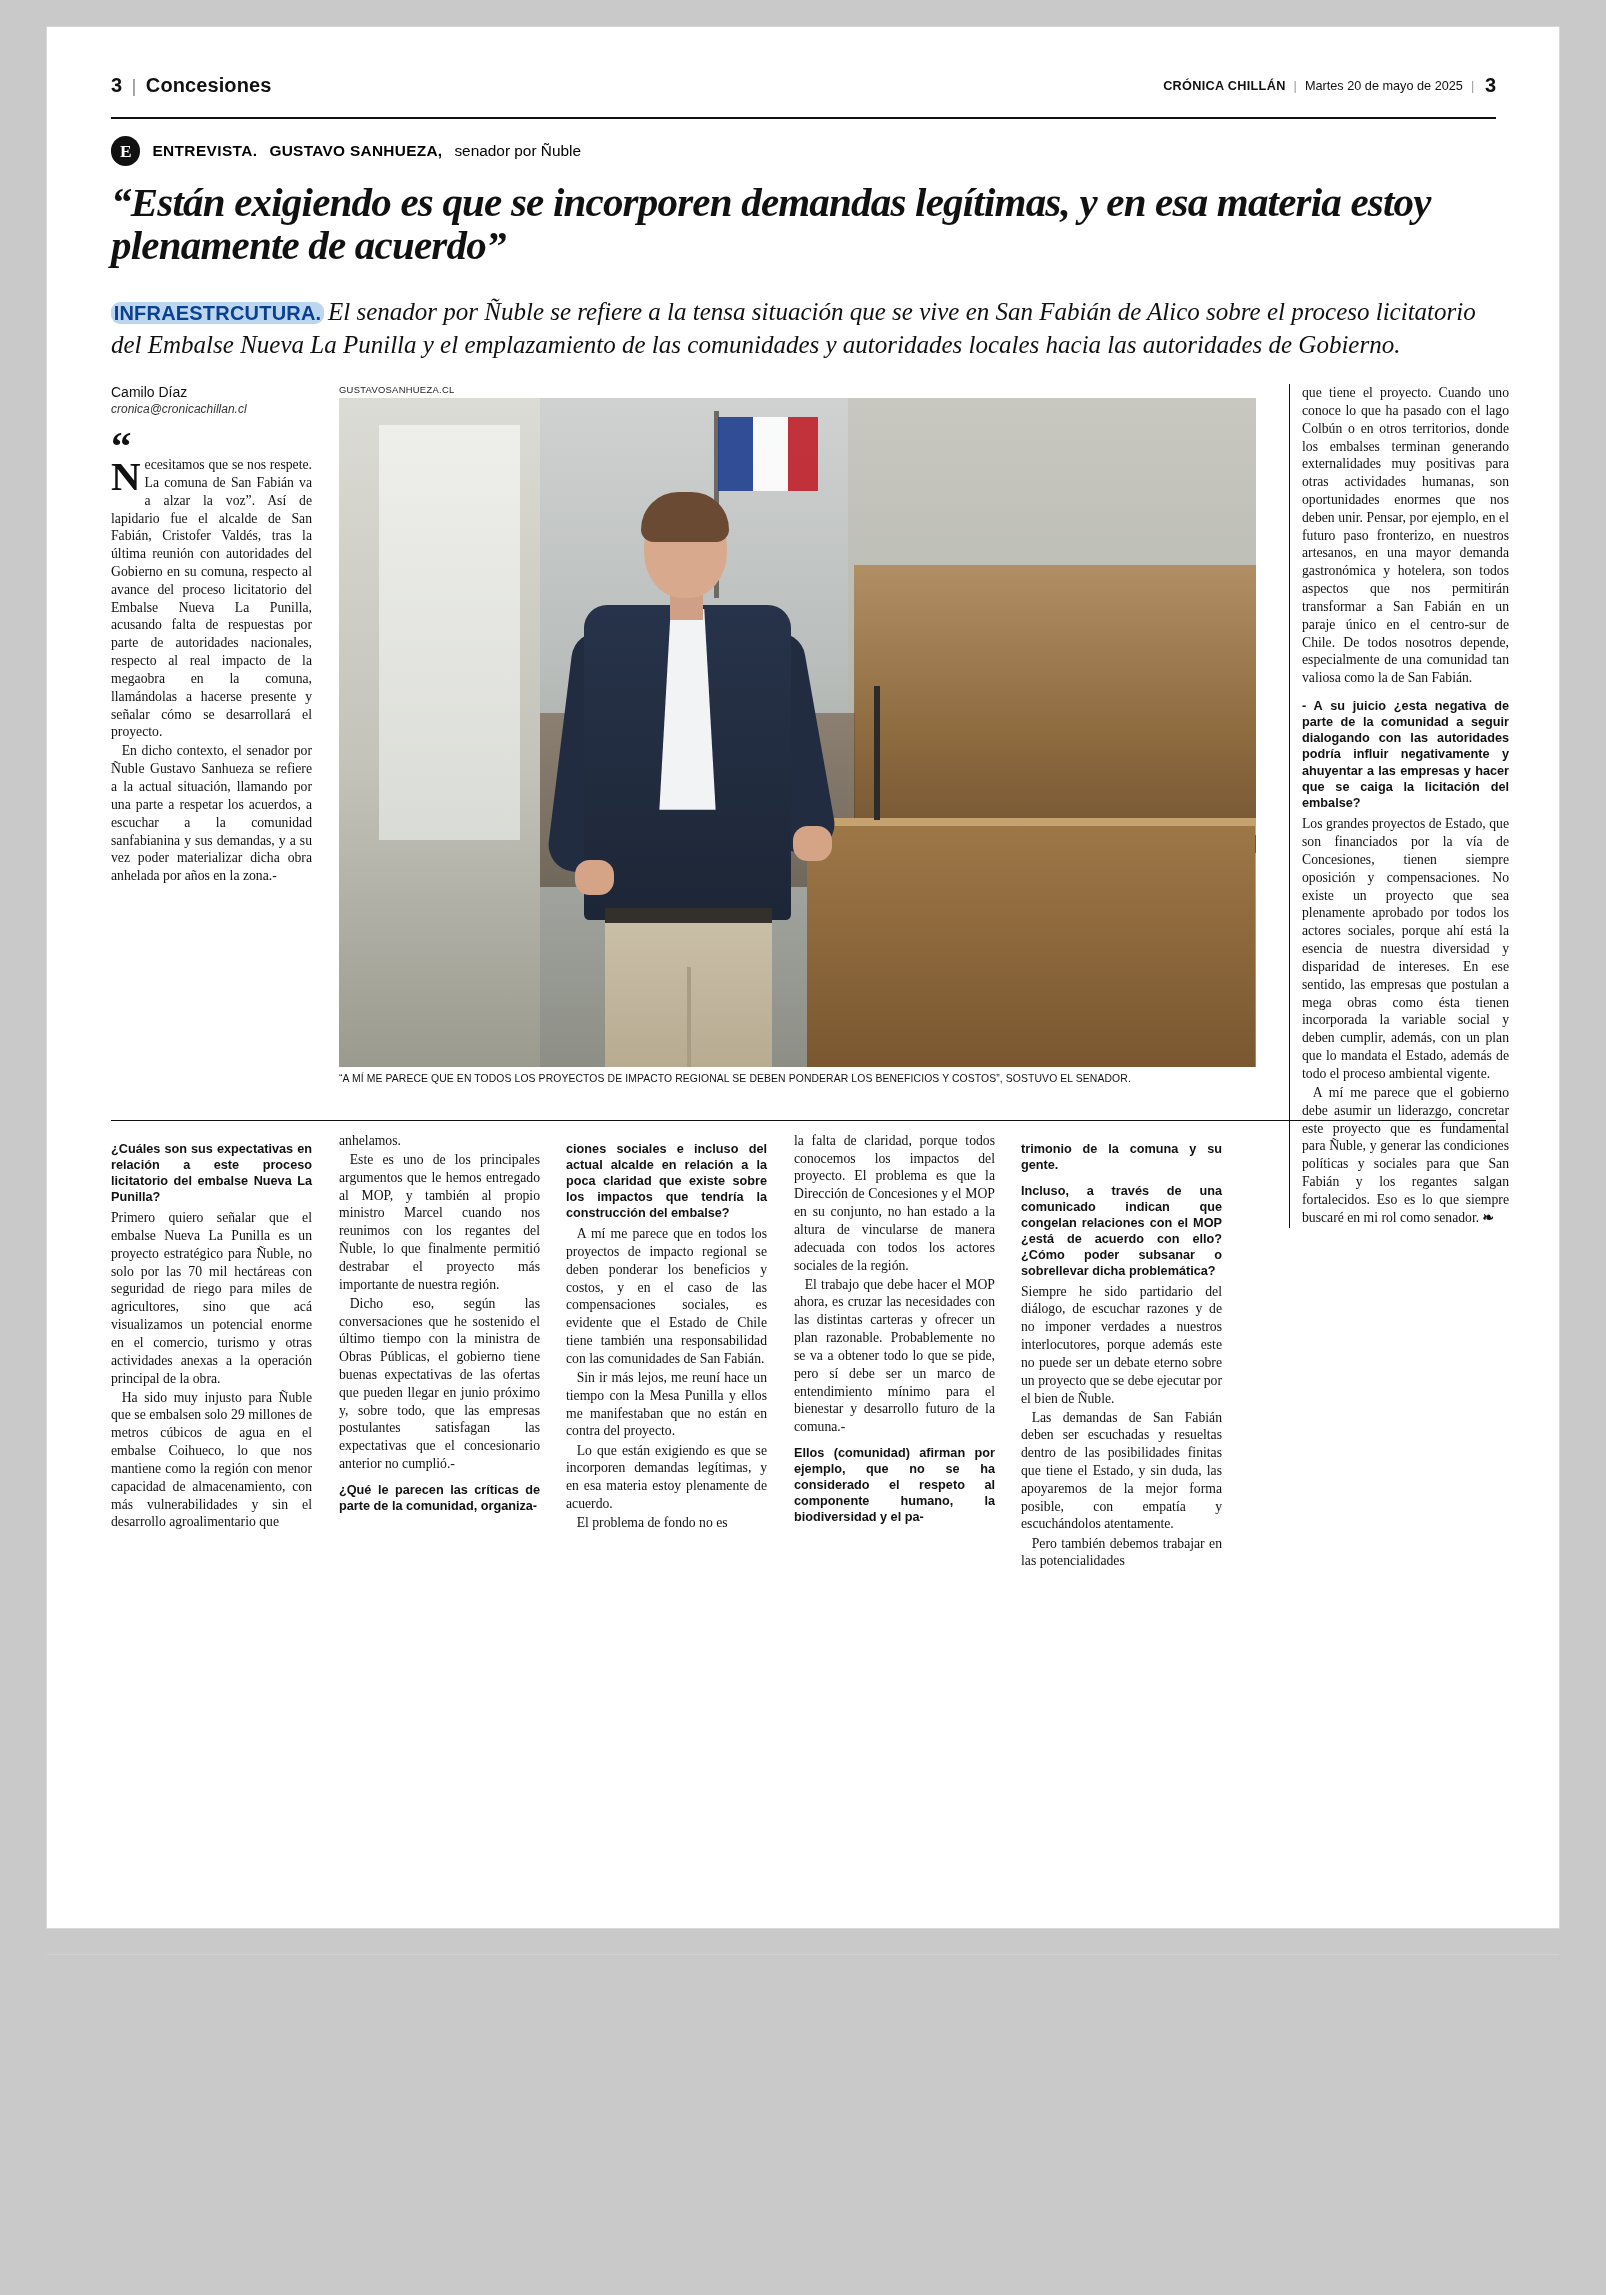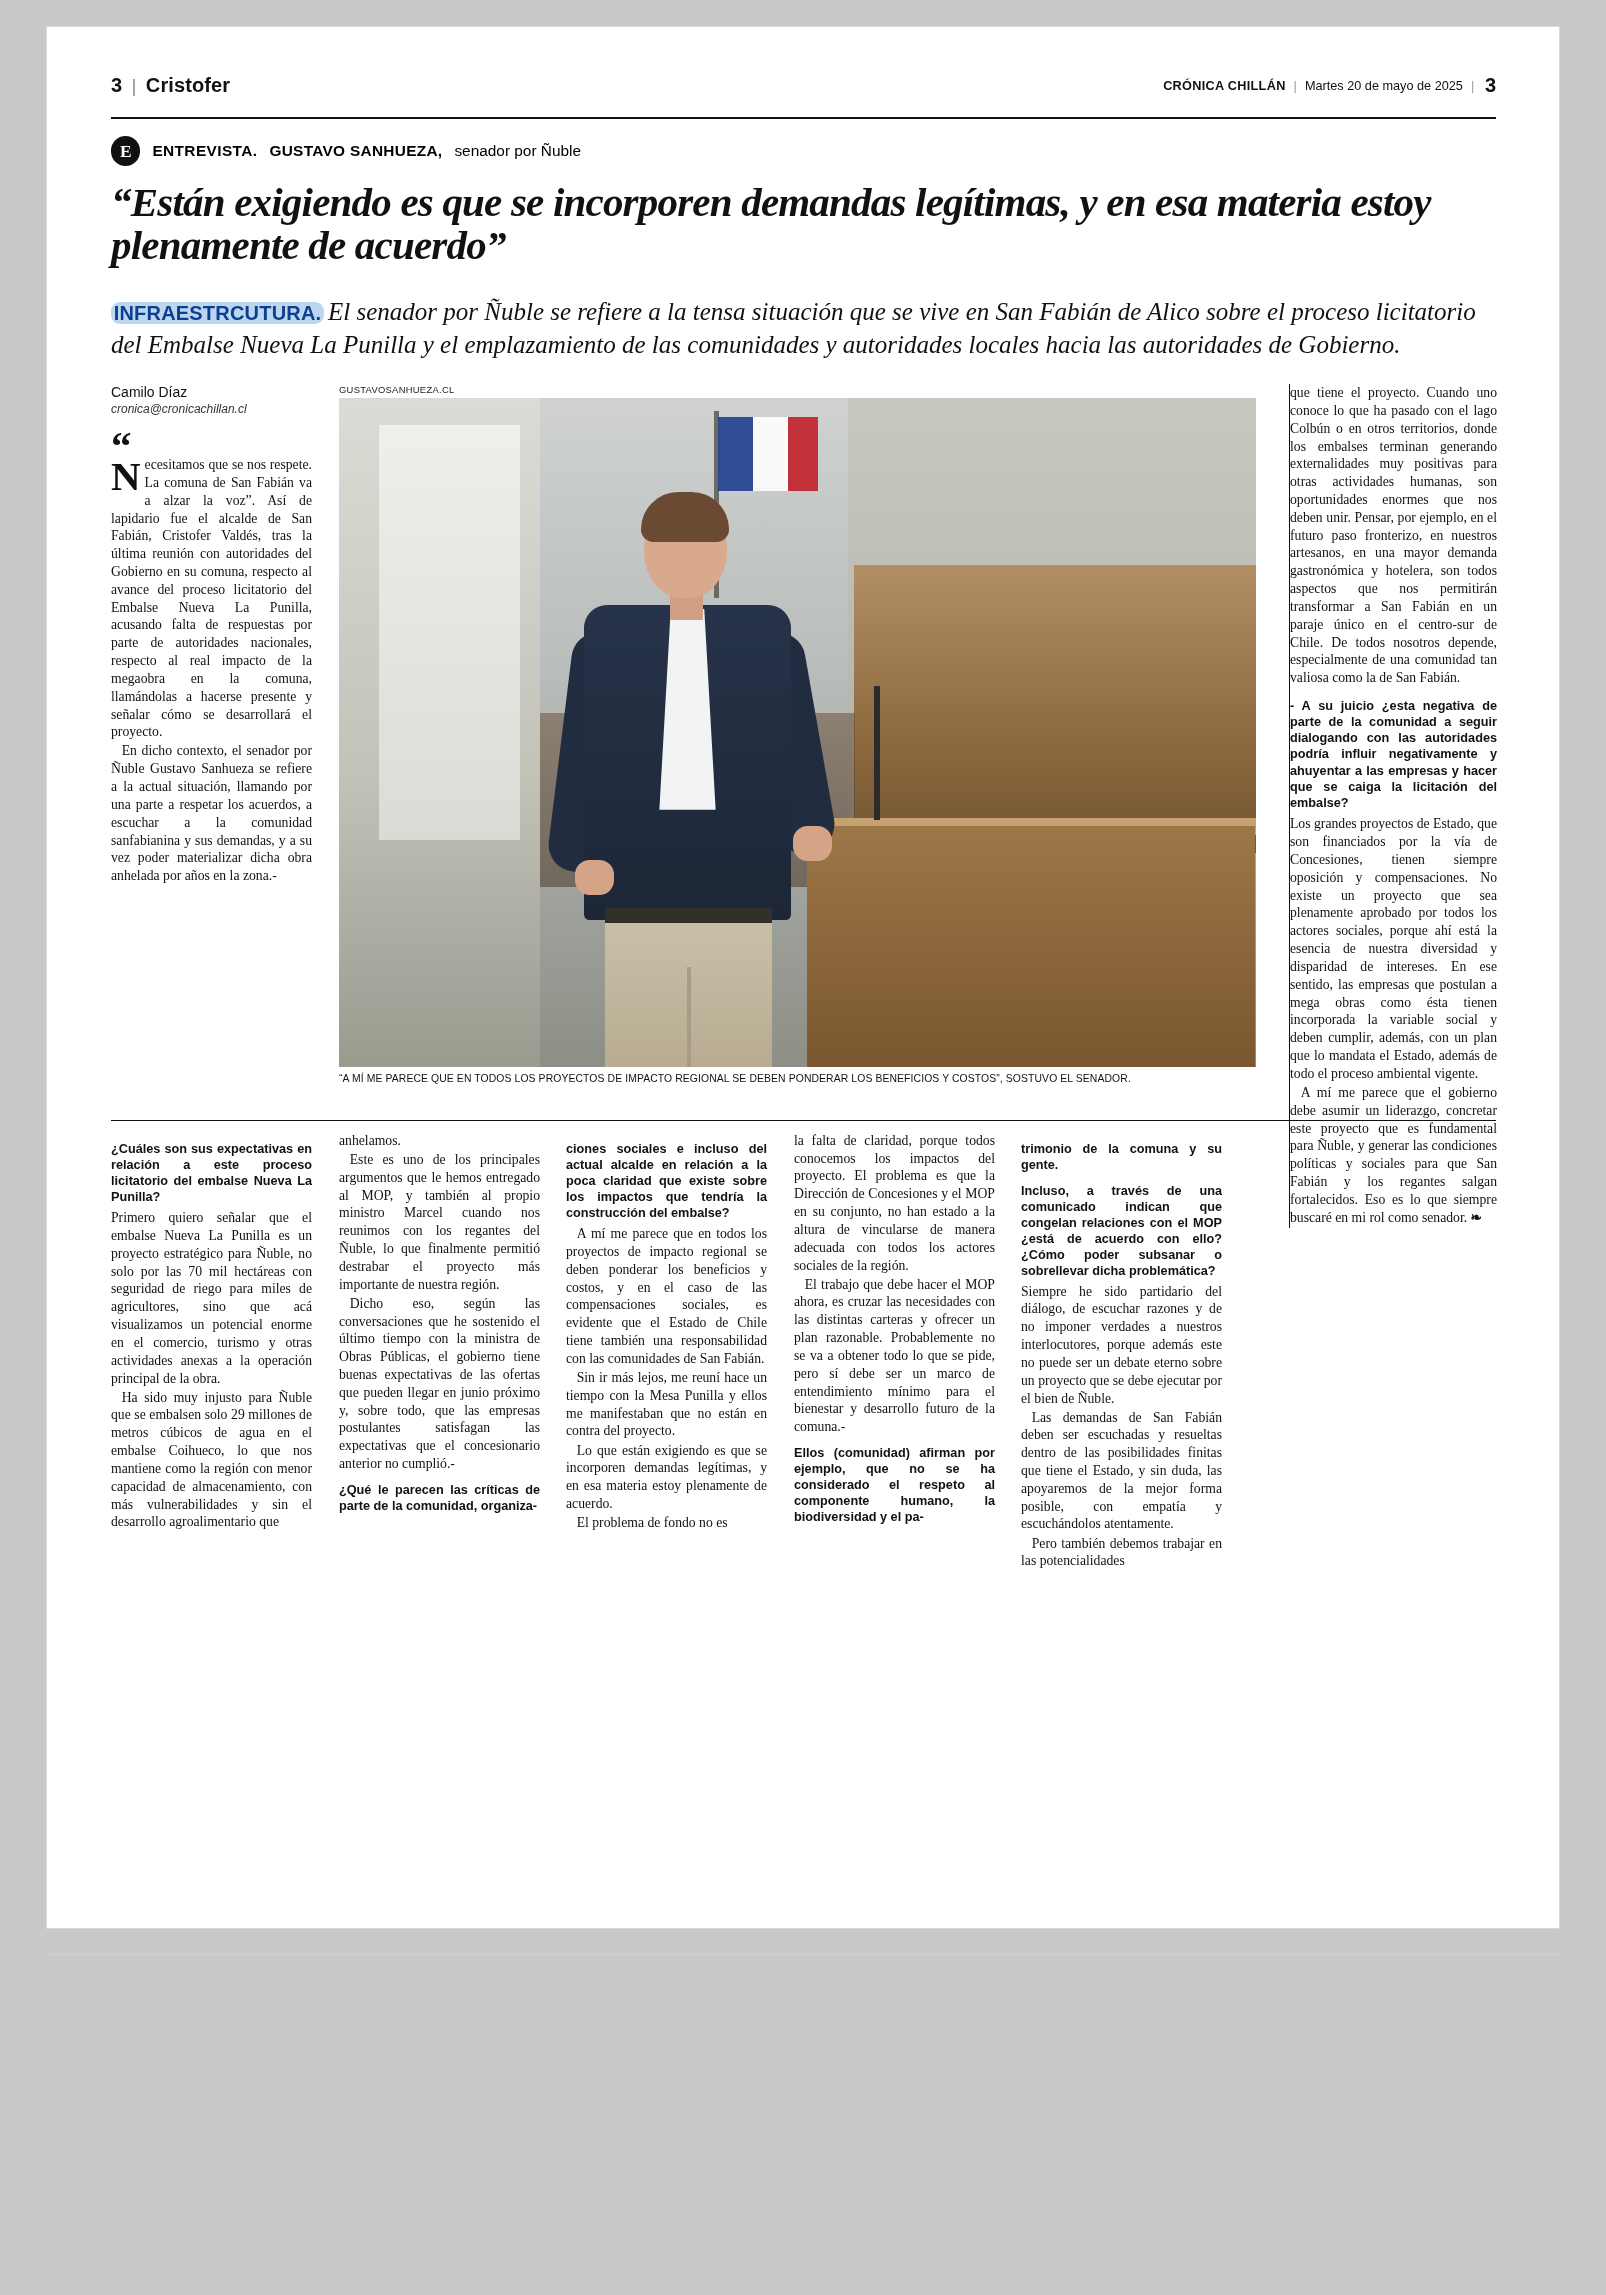--- a/index.html
+++ b/index.html
@@ -315,20 +315,21 @@
     letter-spacing: 0.1px;
   }
 
   
   .rail {
     position: absolute;
     left: 1178px;
     top: 0;
     width: 207px;
     border-left: 0.7px solid #111;
+    padding-left: 12px;
   }
   .rail .q {
     font-family: "Liberation Sans", sans-serif;
     font-weight: 700;
     font-size: 12.7px;
     line-height: 1.28;
     margin: 10.7px 0 4px 0;
     text-indent: 0;
   }
 
@@ -382,21 +383,21 @@
 </head>
 <body>
 
 <div class="page">
   <div class="sheet">
 
     <div class="masthead">
       <div class="mast-left">
         <span class="mast-pageno">3</span>
         <span class="mast-sep">|</span>
-        <span class="mast-section">Cristofer</span>
+        <span class="mast-section">Concesiones</span>
       </div>
       <div class="mast-right">
         <span class="brand">CRÓNICA CHILLÁN</span>
         <span class="pipe">|</span>
         <span class="date">Martes 20 de mayo de 2025</span>
         <span class="pipe">|</span>
         <span class="bignum">3</span>
       </div>
     </div>
 

